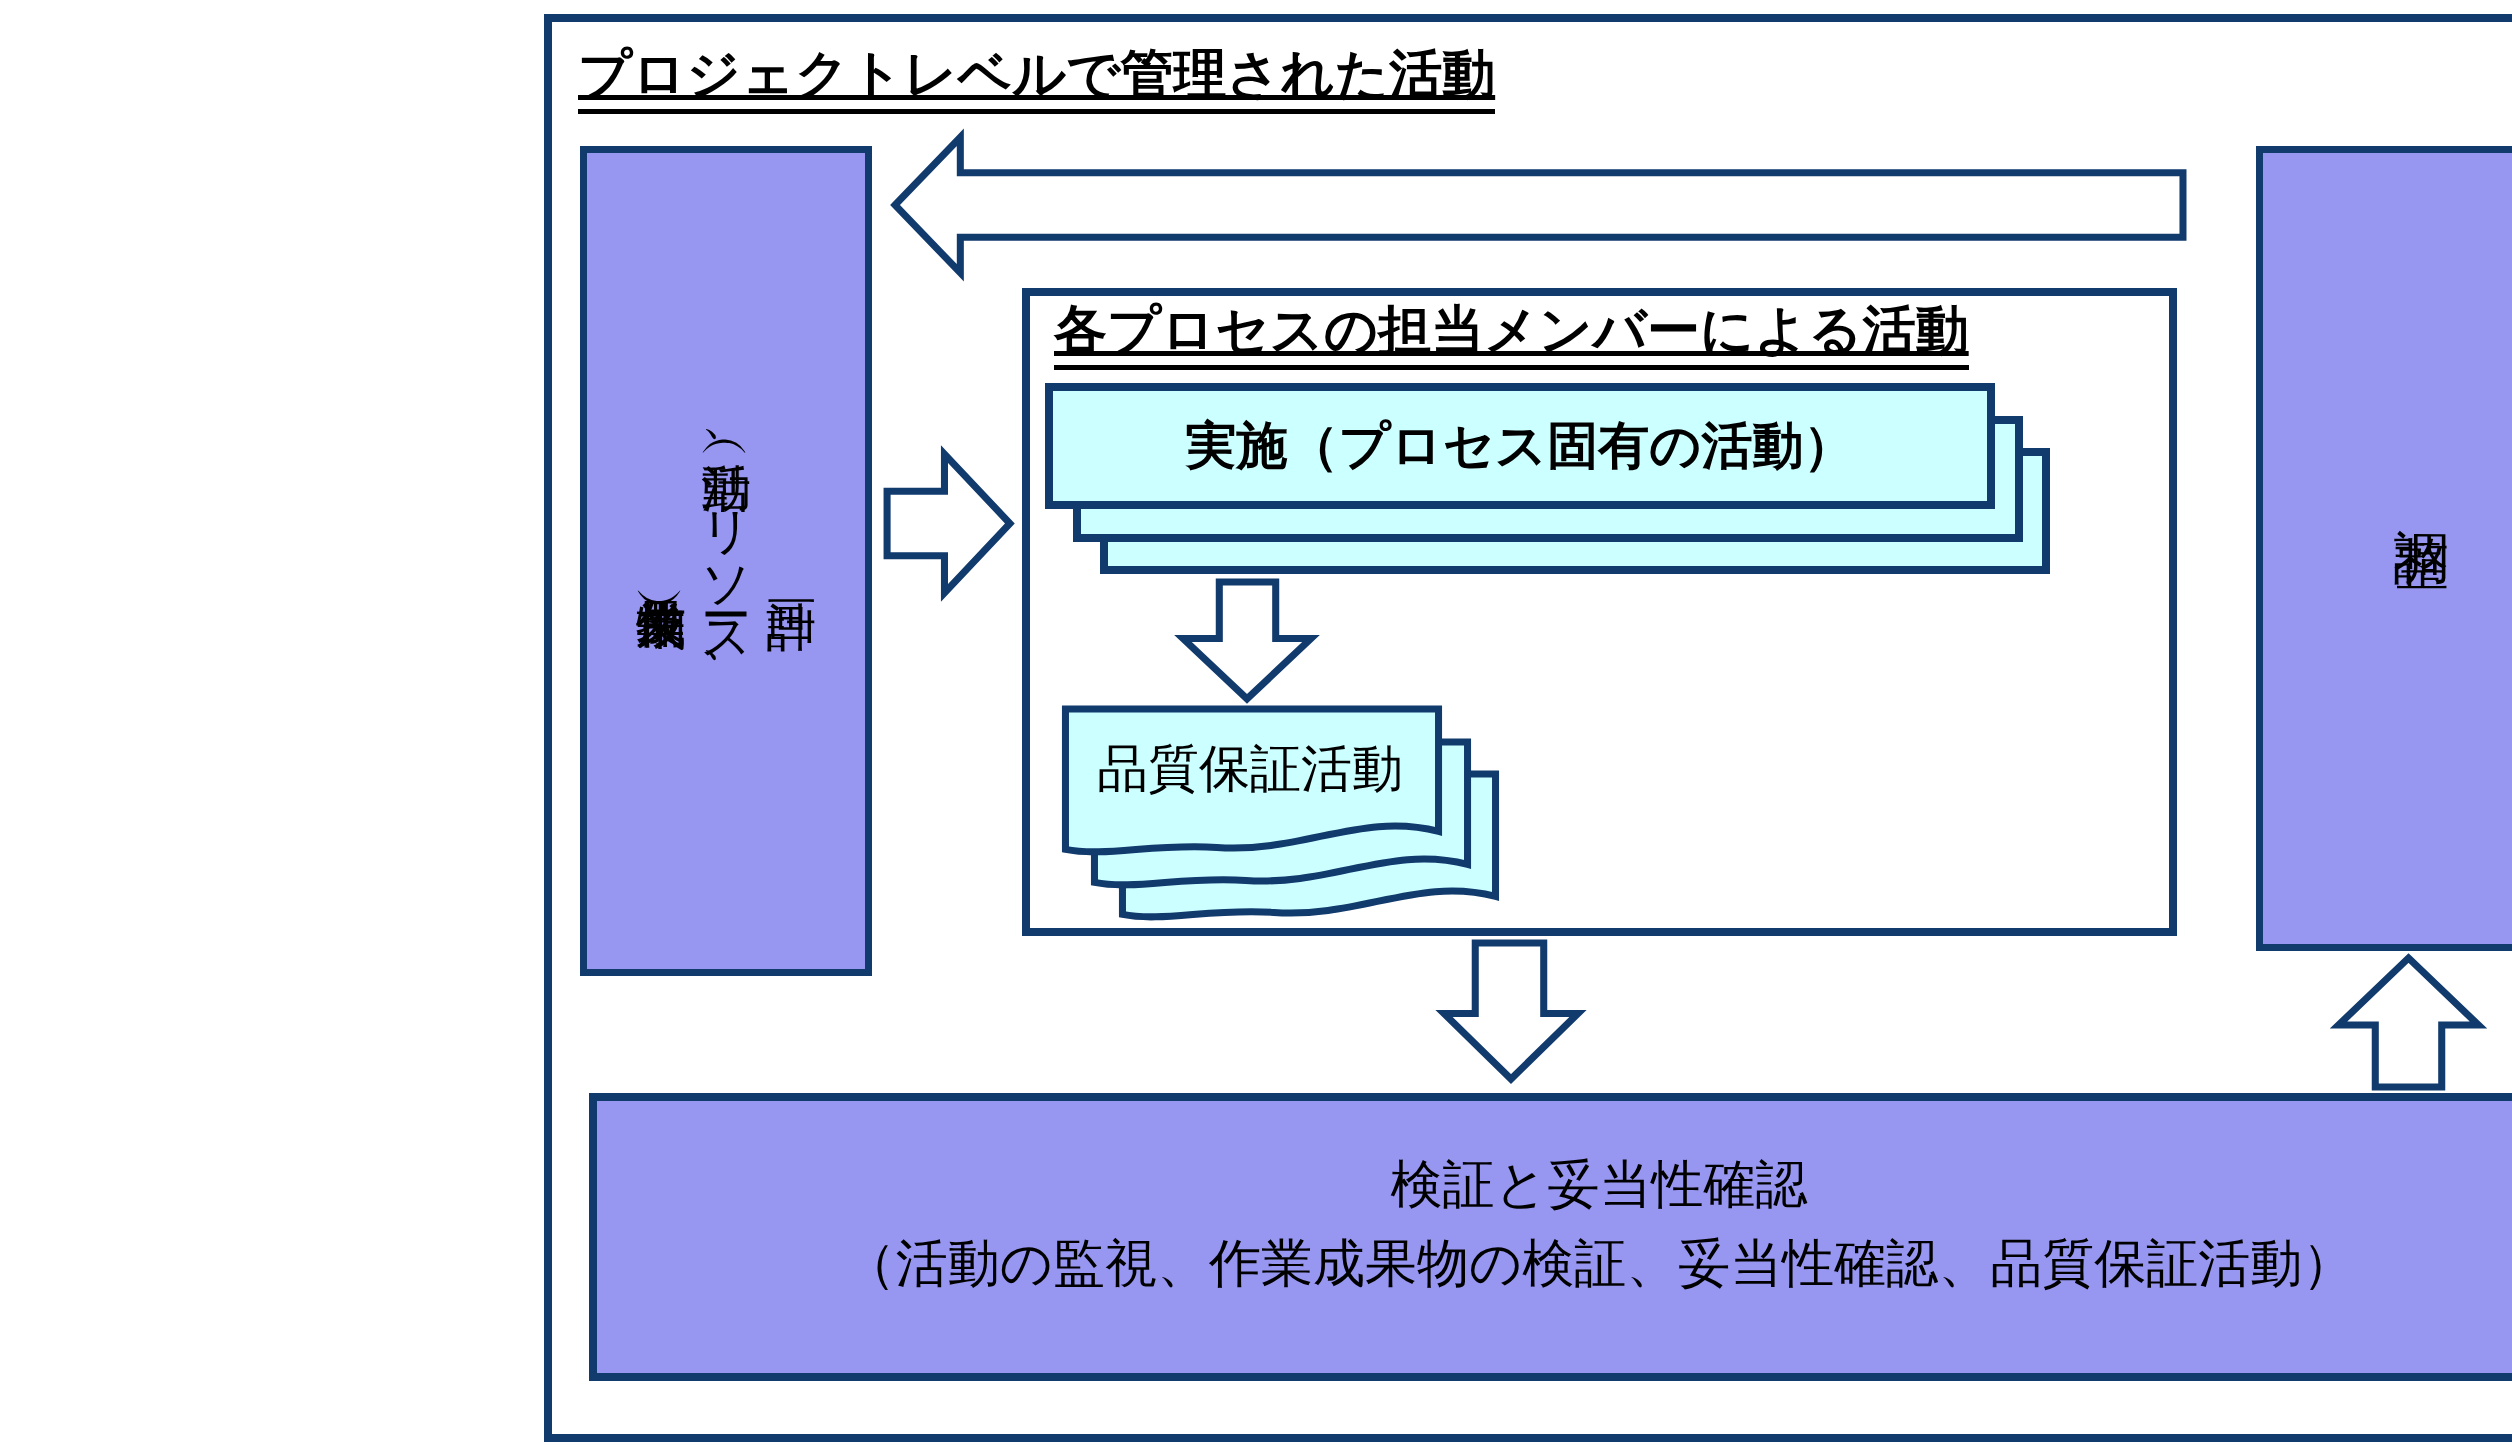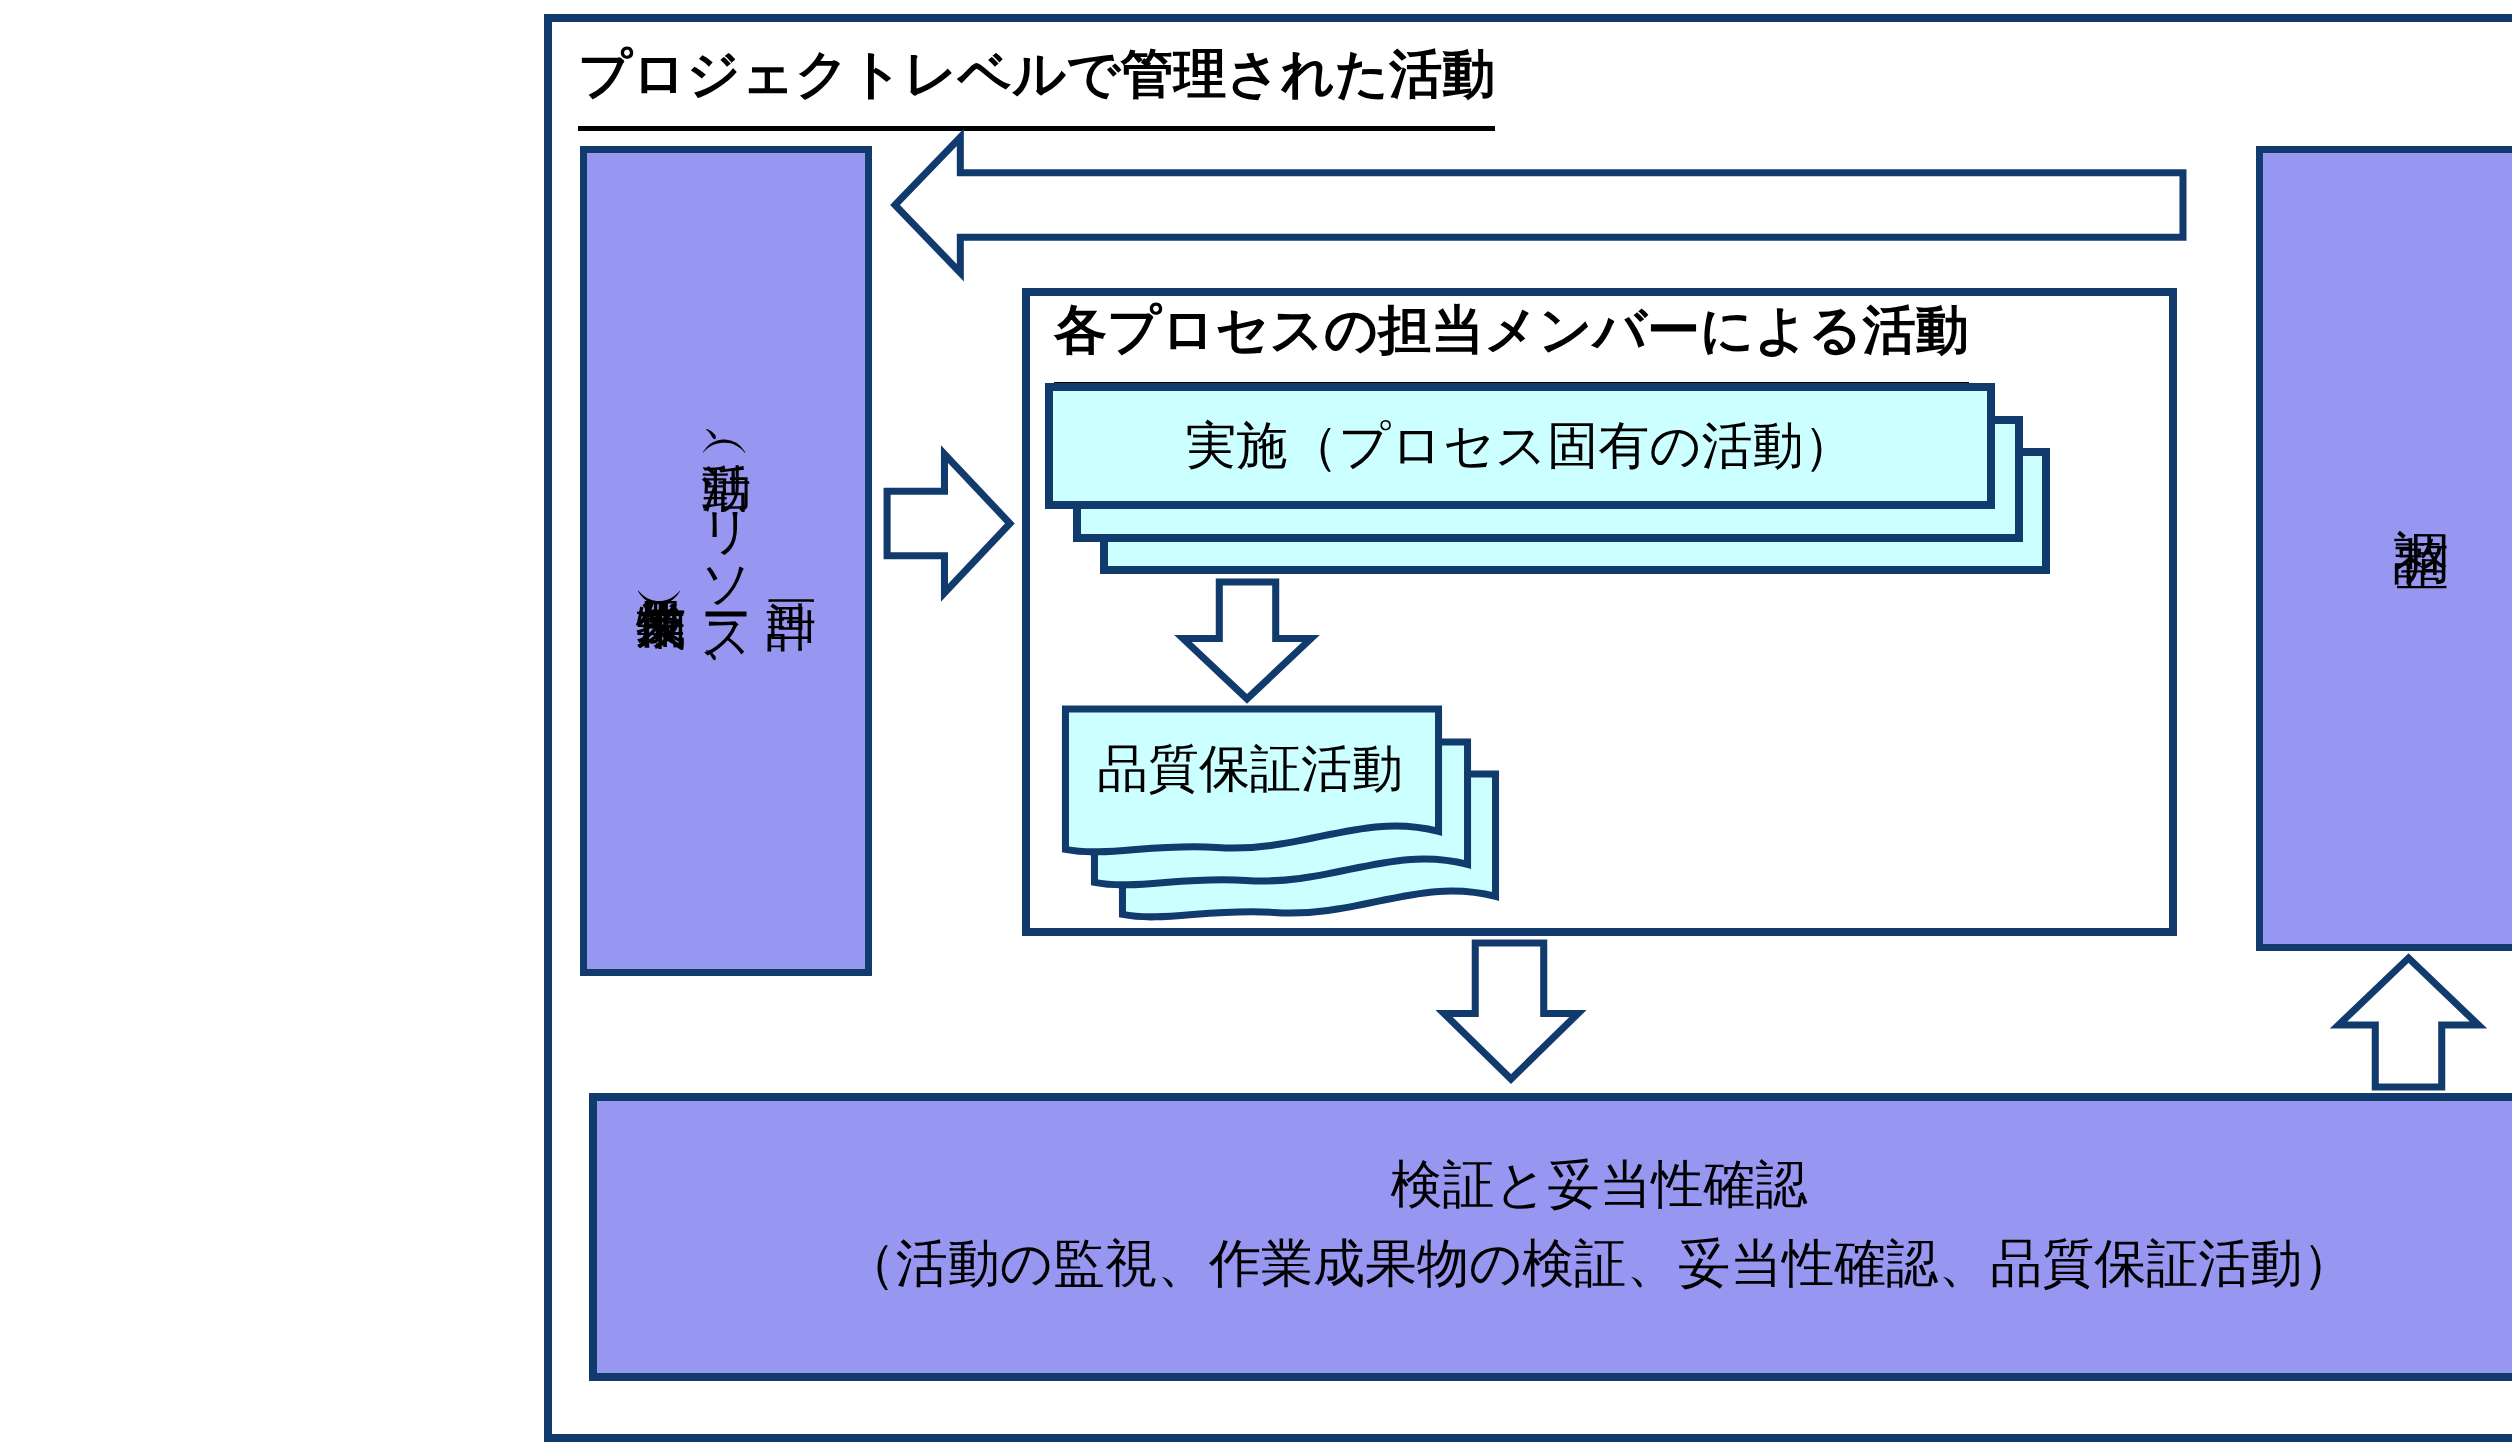--- a/index.html
+++ b/index.html
@@ -10,34 +10,34 @@
   #canvas{position:relative;width:3302px;height:1449px;background:var(--bg);overflow:hidden;}
   .box{position:absolute;box-sizing:border-box;border:7px solid var(--navy);}
   .purple{background:var(--purple);}
   .whitebox{background:#ffffff;border-width:8px;}
   .cyanbox{background:var(--cyan);border-width:8px;}
 
   .heading{
     position:absolute;font-weight:700;font-size:53px;white-space:nowrap;
     line-height:1.15;
   }
-  .heading .u{display:inline-block;border-bottom:5.5px solid var(--ink);padding-bottom:21px;}
+  .heading .u{display:inline-block;border-bottom:5.5px solid var(--ink);padding-bottom:4px;text-decoration:underline;}
 
   
   .vwrap{position:absolute;inset:0;display:flex;justify-content:center;align-items:stretch;}
   .vtext{writing-mode:vertical-rl;text-orientation:mixed;text-align:center;
          font-size:50px;line-height:65px;height:100%;}
   .vtext div{display:block;}
   .coord-vtext{font-size:56px;letter-spacing:0.18em;line-height:1.2;
                writing-mode:vertical-rl;text-orientation:mixed;}
 
   .centerflex{display:flex;align-items:center;justify-content:center;}
 
   .exec-label{position:absolute;left:1045px;top:383px;width:950px;height:126px;
-              font-size:51px;z-index:6;}
+              font-size:51px;z-index:6;font-weight:bold;}
   .wp-label{position:absolute;left:1061px;top:705px;width:378px;height:128px;
             font-size:51px;z-index:9;}
 
   svg.shape{position:absolute;overflow:visible;}
   svg.shape polygon{fill:#ffffff;stroke:var(--navy);stroke-width:14;stroke-linejoin:miter;}
   svg.shape path.doc{fill:var(--cyan);stroke:var(--navy);stroke-width:14;stroke-linejoin:miter;}
 
   .bottom-text{position:absolute;inset:0;padding-top:44px;text-align:center;
                font-size:52px;line-height:79px;}
 </style>

